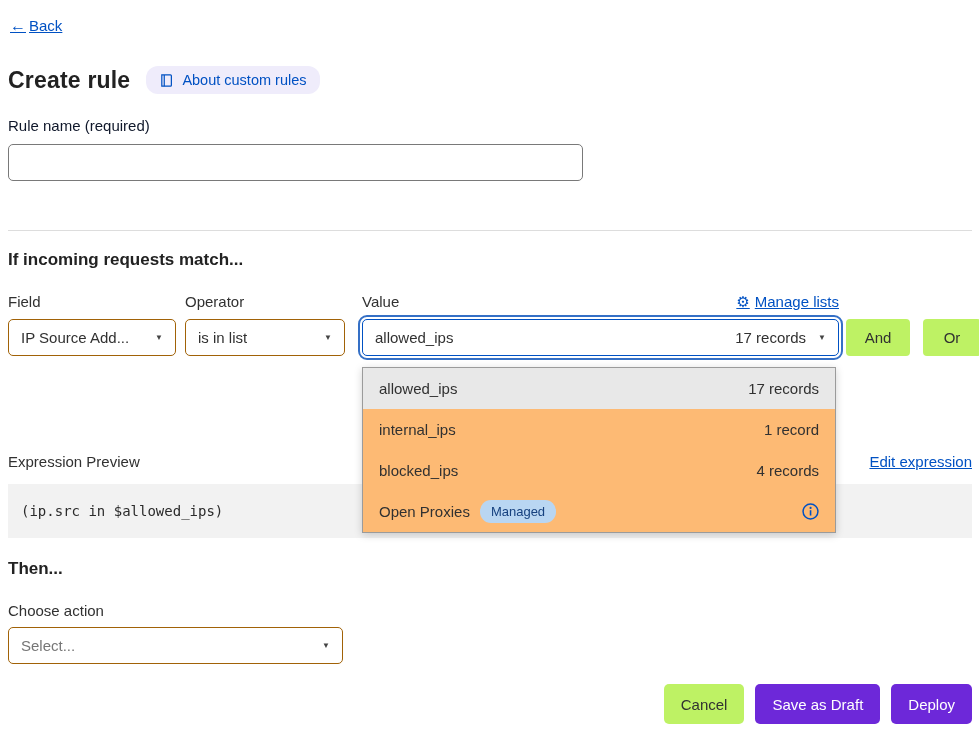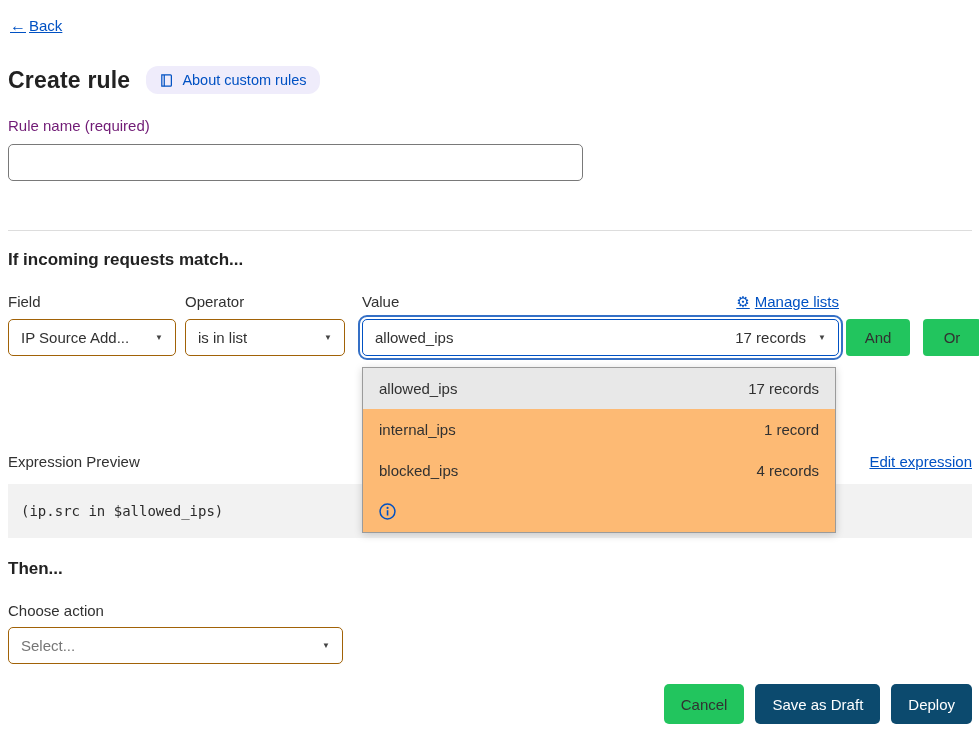--- a/index.html
+++ b/index.html
@@ -63,21 +63,21 @@
     position: absolute;
     top: 117px;
     left: 8px;
     width: 575px;
   }
   .field-label {
     display: block;
     font-size: 15px;
     line-height: 18px;
     margin-bottom: 9px;
-    color: #701a75;
+    color: #0f172a;
   }
   .text-input {
     width: 100%;
     height: 37px;
     border: 1px solid #797979;
     border-radius: 5px;
     font-size: 15px;
     padding: 0 10px;
     font-family: inherit;
     color: #313131;
@@ -167,22 +167,22 @@
   .btn {
     border: none;
     border-radius: 4px;
     font-size: 15px;
     font-family: inherit;
     cursor: pointer;
     display: inline-flex;
     align-items: center;
     justify-content: center;
   }
-  .btn-gray { background: #22c55e; color: #313131; }
-  .btn-blue { background: #0c4a6e; color: #fff; }
+  .btn-gray { background: #bef264; color: #313131; }
+  .btn-blue { background: #6d28d9; color: #fff; }
   .btn-and { position: absolute; left: 838px; top: 28px; width: 64px; height: 37px; }
   .btn-or  { position: absolute; left: 915px; top: 28px; width: 58px; height: 37px; }
   
   .dropdown {
     position: absolute;
     left: 354px;
     top: 76px;
     width: 474px;
     background: #fff;
     border: 1px solid #9b9b9b;
@@ -346,20 +346,24 @@
       </div>
       <div class="dd-item">
         <span class="dd-left">internal_ips</span>
         <span class="dd-meta">1 record</span>
       </div>
       <div class="dd-item">
         <span class="dd-left">blocked_ips</span>
         <span class="dd-meta">4 records</span>
       </div>
       <div class="dd-item">
+        <span class="dd-left">
+          <span>Open Proxies</span>
+          <span class="badge">Managed</span>
+        </span>
         <span class="info-icon">
           <svg width="17" height="17" viewBox="0 0 16 16">
             <circle cx="8" cy="8" r="7" fill="none" stroke="#0051c3" stroke-width="1.4"></circle>
             <rect x="7.3" y="6.8" width="1.5" height="5" fill="#0051c3"></rect>
             <circle cx="8.05" cy="4.6" r="1" fill="#0051c3"></circle>
           </svg>
         </span>
       </div>
     </div>
 

